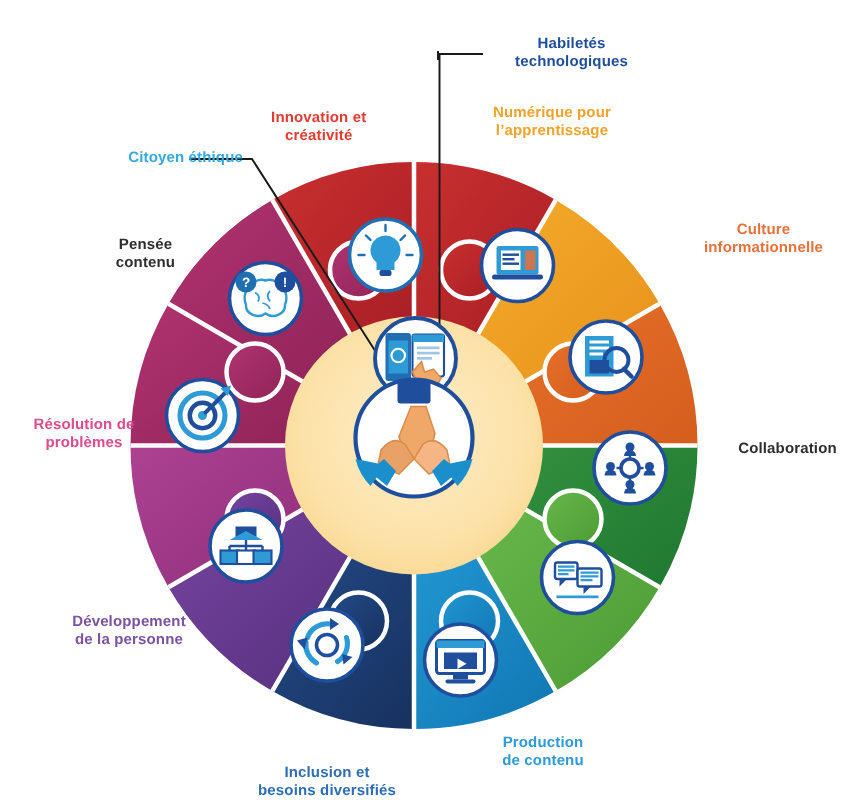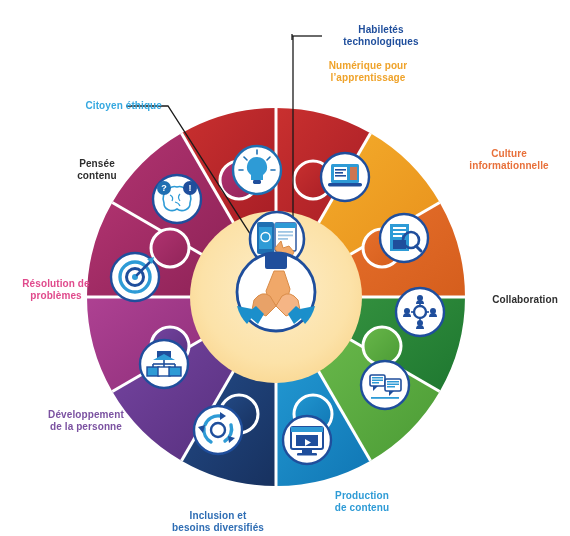--- a/index.html
+++ b/index.html
@@ -292,25 +292,27 @@
     <path d="M-2 -21 l10 0 l6 18 l-4 16 l-16 0 l-4 -14 z" fill="#F0A869" stroke="#D98C48" stroke-width="1"></path>
     <path d="M-22 8 q8 -10 16 -4 l6 10 l-10 10 l-14 -6z" fill="#E8A268" stroke="#D98C48" stroke-width="1"></path>
     <path d="M22 8 q-8 -10 -16 -4 l-6 10 l10 10 l14 -6z" fill="#F5B585" stroke="#D98C48" stroke-width="1"></path>
     <path d="M-30 22 l10 -8 l8 8 l-6 10 z" fill="#1B8FCB"></path>
     <path d="M30 22 l-10 -8 l-8 8 l6 10 z" fill="#1B8FCB"></path>
   </g>
 </svg>
 
 <div class="lbl c" style="left:52px;top:100px;width:110px;color:#35A8E0;text-align:right;">Citoyen éthique</div>
 
+<div class="lbl c" style="left:160px;top:73px;width:105px;color:#E03C31;">Innovation et
+créativité</div>
 
 <div class="lbl c" style="left:326px;top:24px;width:110px;color:#1F4E9C;">Habiletés
 technologiques</div>
 
-<div class="lbl c" style="left:310px;top:60px;width:116px;color:#EFA32B;">Numérique pour
+<div class="lbl c" style="left:310px;top:70px;width:116px;color:#EFA32B;">Numérique pour
 l’apprentissage</div>
 
 <div class="lbl c" style="left:450px;top:148px;width:118px;color:#E8703A;">Culture
 informationnelle</div>
 
 <div class="lbl l" style="left:480px;top:294px;width:90px;color:#2E2E2E;">Collaboration</div>
 
 
 <div class="lbl c" style="left:314px;top:490px;width:96px;color:#2E9BD6;">Production
 de contenu</div>

